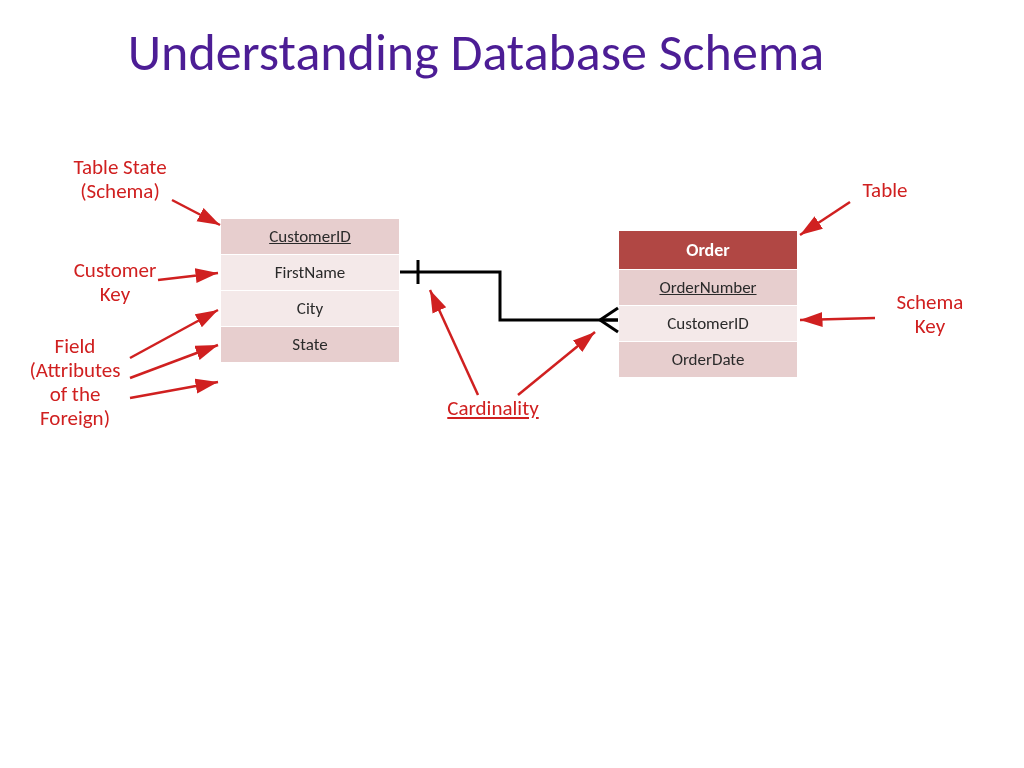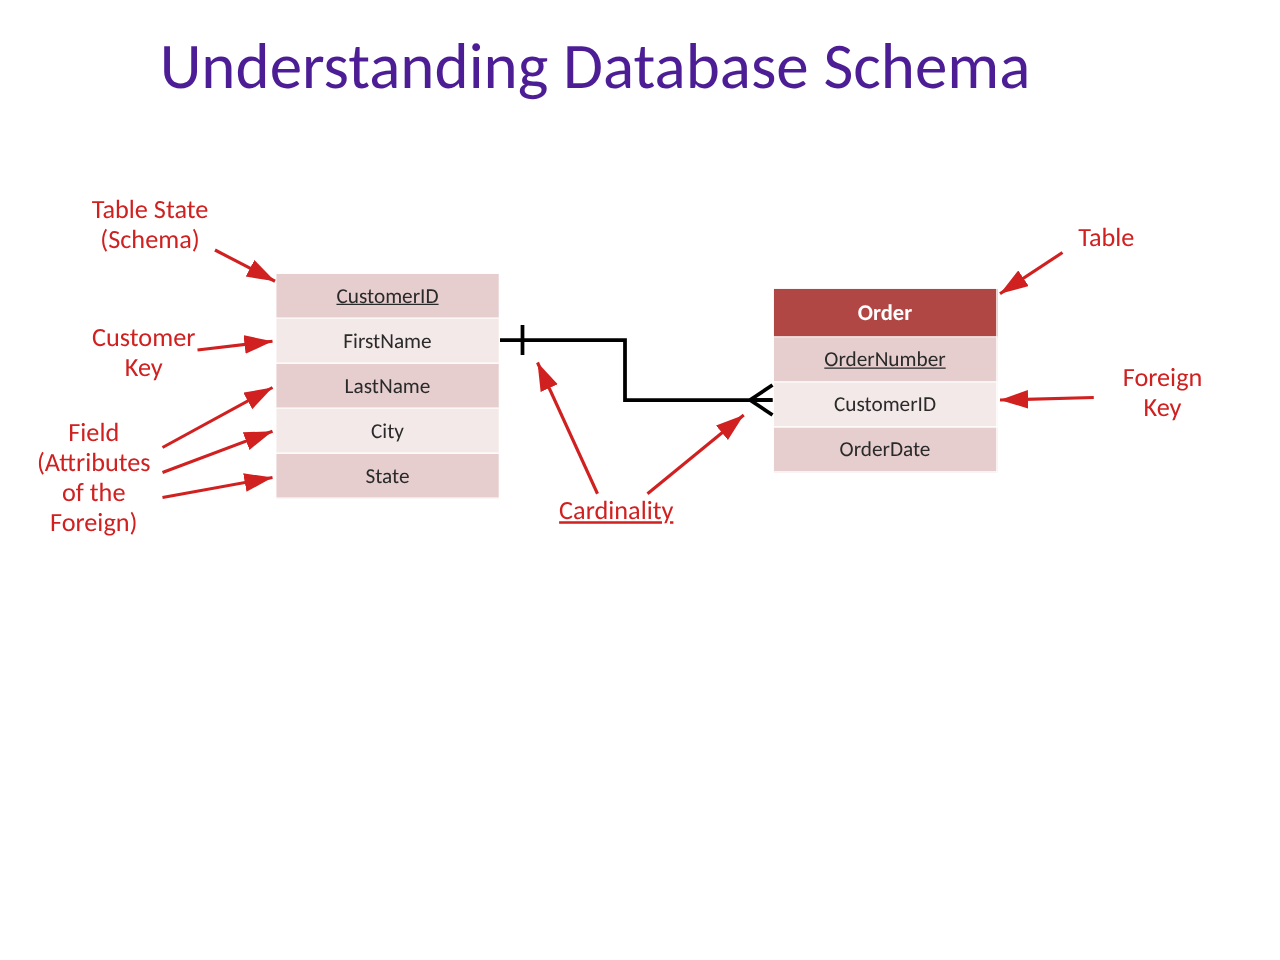--- a/index.html
+++ b/index.html
@@ -66,23 +66,20 @@
 
 <table class="table" style="left:220px; top:218px;">
   <tbody>
   <tr>
         <td class="table-cell row-odd pk">CustomerID</td>
       </tr>
   <tr>
         <td class="table-cell row-even">FirstName</td>
       </tr>
   <tr>
-        <td class="table-cell row-odd">LastName</td>
-      </tr>
-  <tr>
         <td class="table-cell row-even">City</td>
       </tr>
   <tr>
         <td class="table-cell row-odd">State</td>
       </tr>
 </tbody>
   </table>
 
 <table class="table" style="left:618px; top:230px;">
   <tbody>
@@ -111,21 +108,21 @@
 </div>
 <div class="annot" style="left:15px; top:334px; width:120px;">
   <span>Field</span><br>
   <span>(Attributes</span><br>
   <span>of the</span><br>
   <span>Foreign)</span>
 </div>
 <div class="annot" style="left:428px; top:396px; width:130px;text-decoration:underline;">Cardinality</div>
 <div class="annot" style="left:845px; top:178px; width:80px;text-align:center;">Table</div>
 <div class="annot" style="left:875px; top:290px; width:110px;">
-  <span>Foreign</span><br>
+  <span>Schema</span><br>
   <span>Key</span>
 </div>
 
 <svg class="overlay">
   <defs>
     <marker id="redarrow" markerWidth="10" markerHeight="10" refX="9" refY="3" orient="auto" markerUnits="strokeWidth">
       <path d="M0,0 L9,3 L0,6 Z" fill="#D02020"></path>
     </marker>
   </defs>
 

